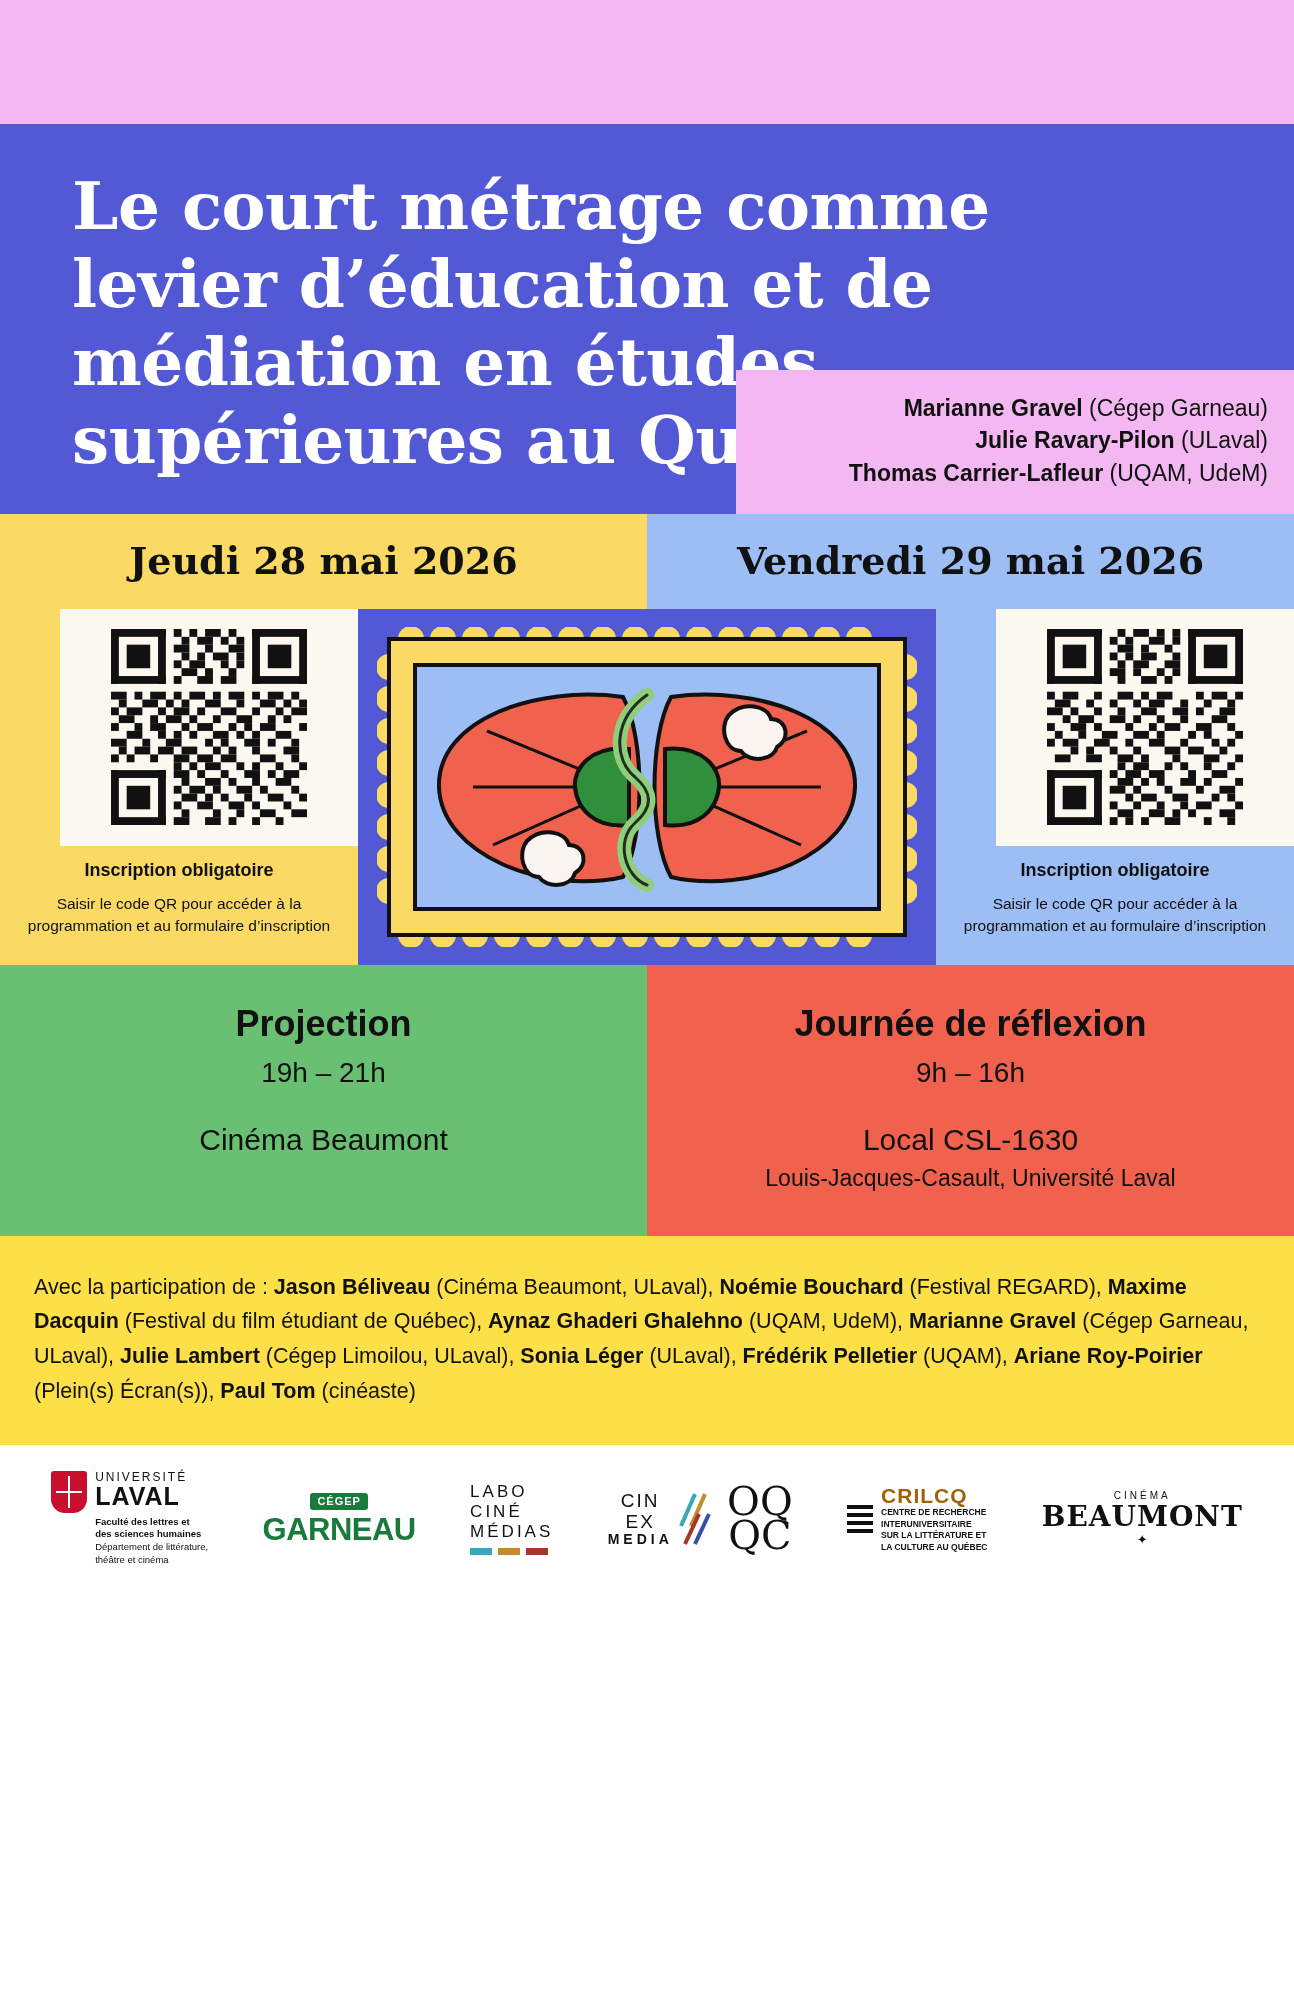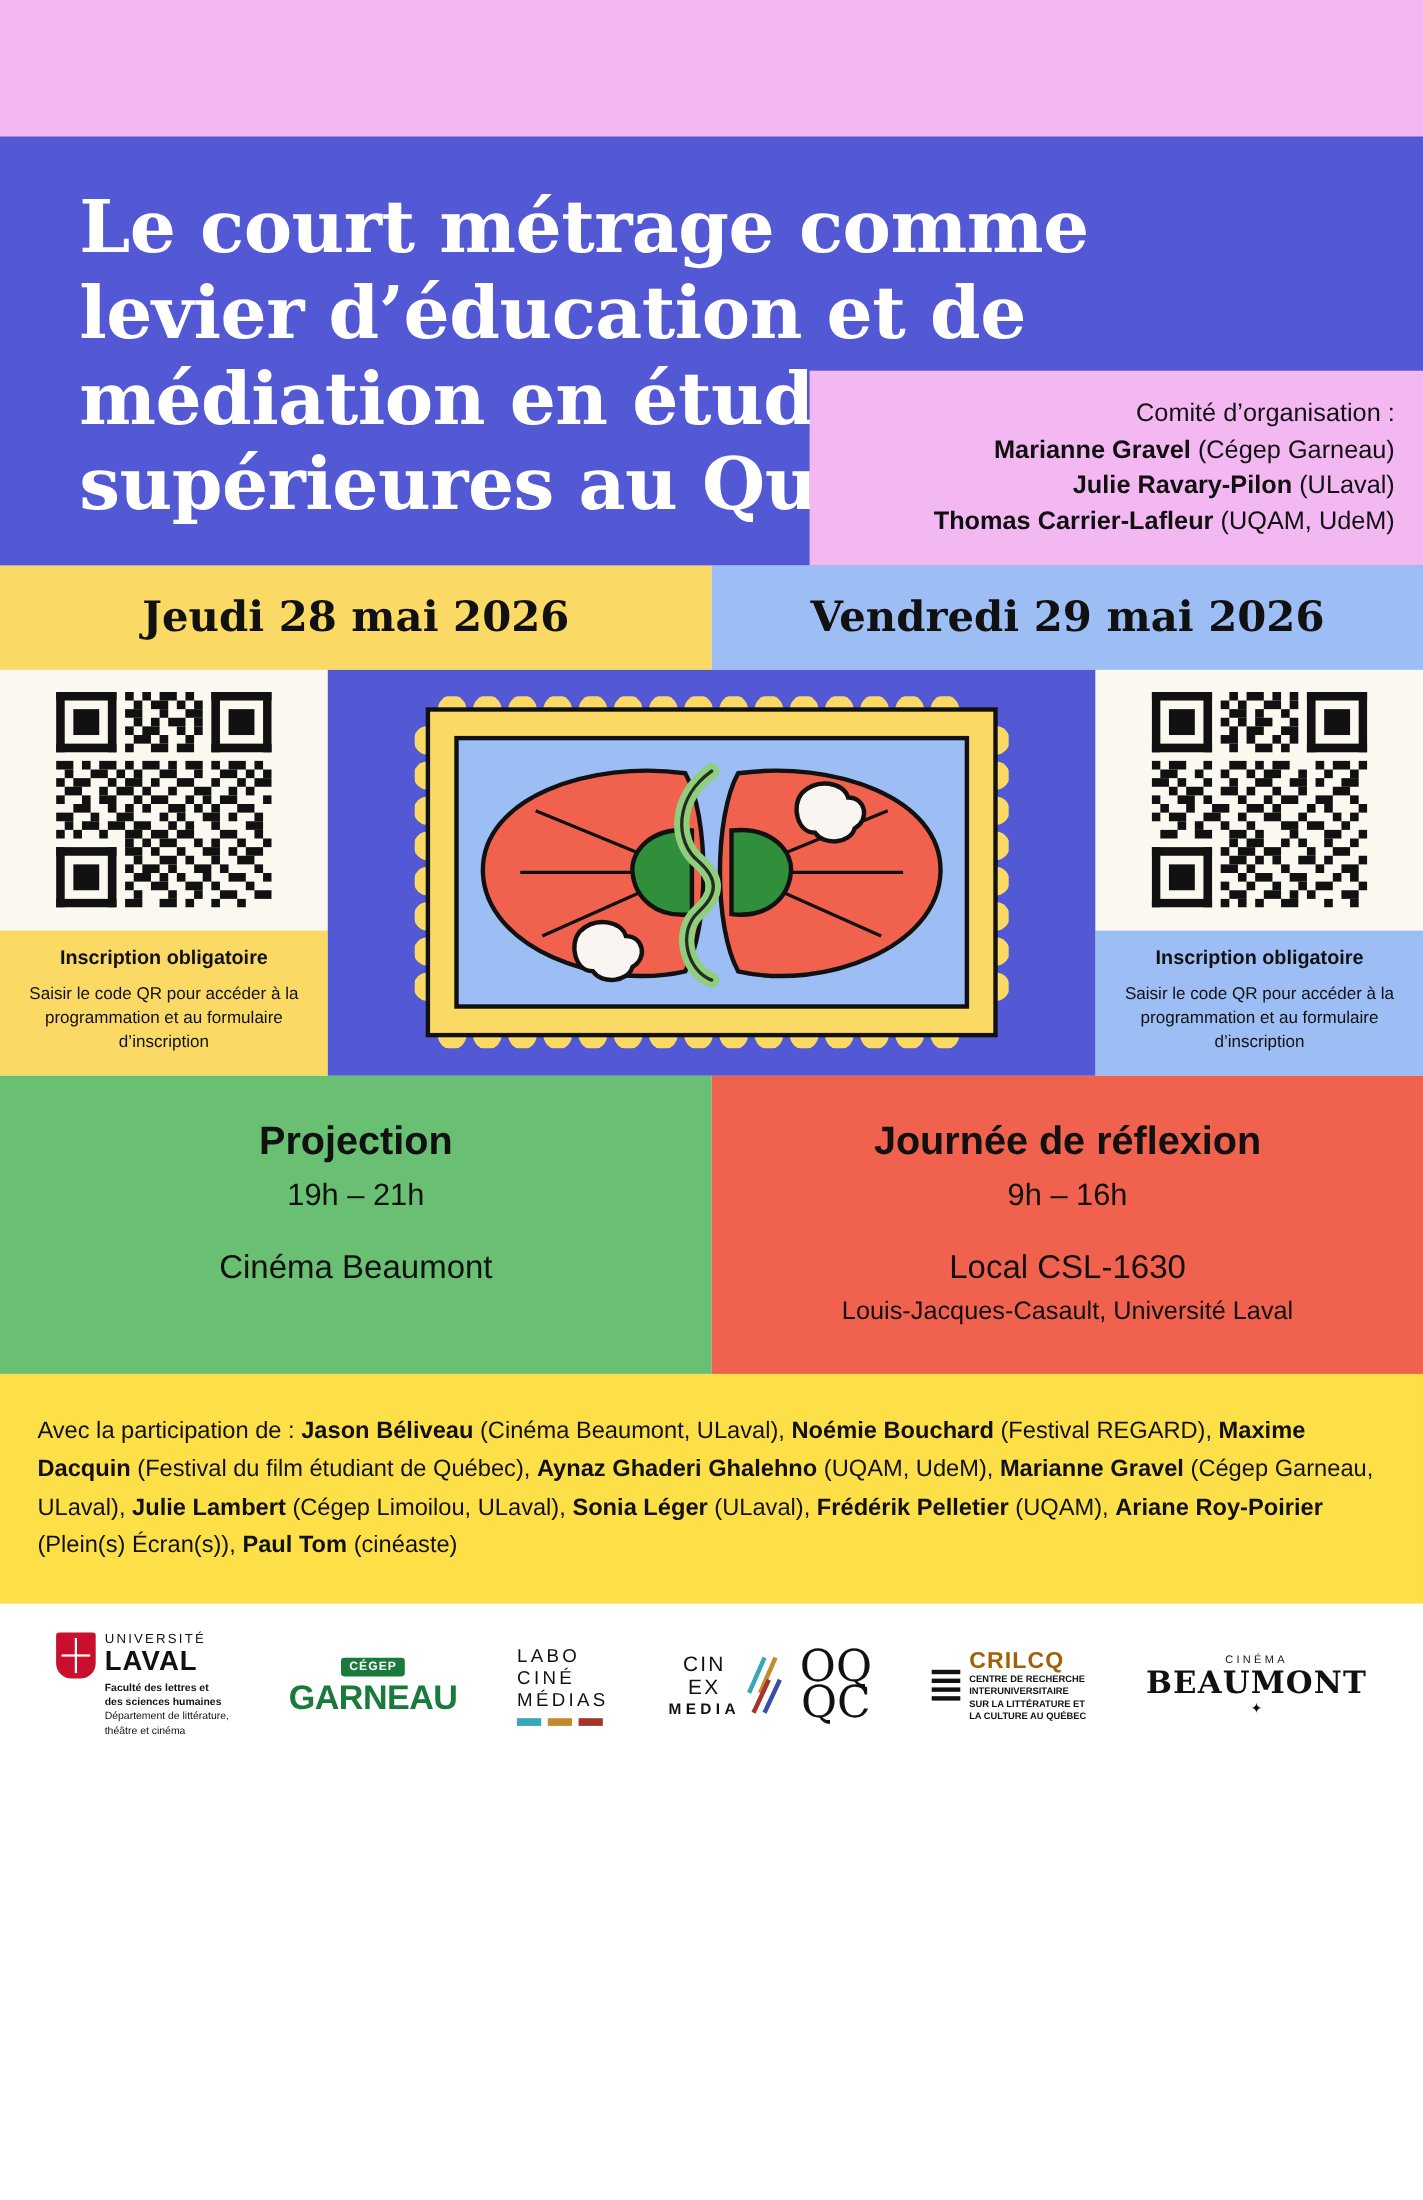--- a/index.html
+++ b/index.html
@@ -66,21 +66,21 @@
     font-size: 38px;
     padding: 24px 0 26px 0;
     color: #111111;
   }
   .date-left { background: #fada65; }
   .date-right { background: #9dbdf5; }
 
   
   .mid-row { display: flex; width: 100%; align-items: stretch; }
   .qr-col {
-    width: 298px;
+    width: 358px;
     display: flex;
     flex-direction: column;
     align-items: flex-end;
   }
   .qr-col.left { background: #fada65; }
   .qr-col.right { background: #9dbdf5; }
   .qr-white {
     width: 298px;
     height: 237px;
     background: #fbf8ef;
@@ -234,21 +234,20 @@
 <body>
 
 <div class="poster">
 
   <div class="top-band"></div>
 
   <div class="title-block">
     <div class="title">Le court métrage comme levier d’éducation et de médiation en études supérieures au Québec</div>
 
     <div class="organizers">
-      <div class="line">Comité d’organisation :</div>
       <div class="line">
         <b>Marianne Gravel</b><span> (Cégep Garneau)</span>
       </div>
       <div class="line">
         <b>Julie Ravary-Pilon</b><span> (ULaval)</span>
       </div>
       <div class="line">
         <b>Thomas Carrier-Lafleur</b><span> (UQAM, UdeM)</span>
       </div>
     </div>

